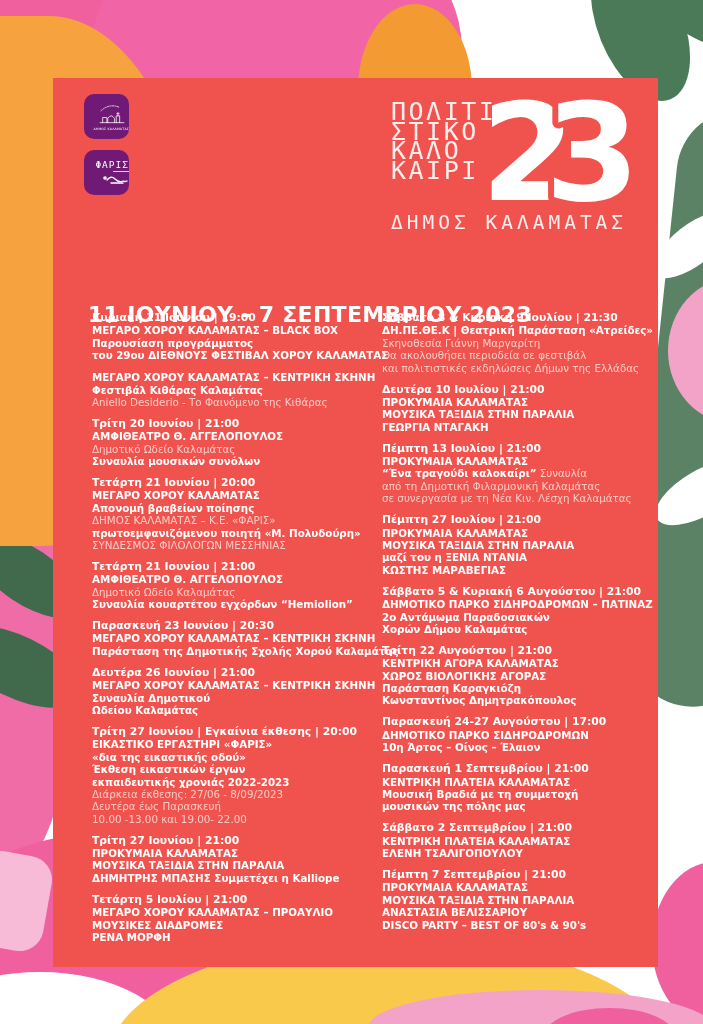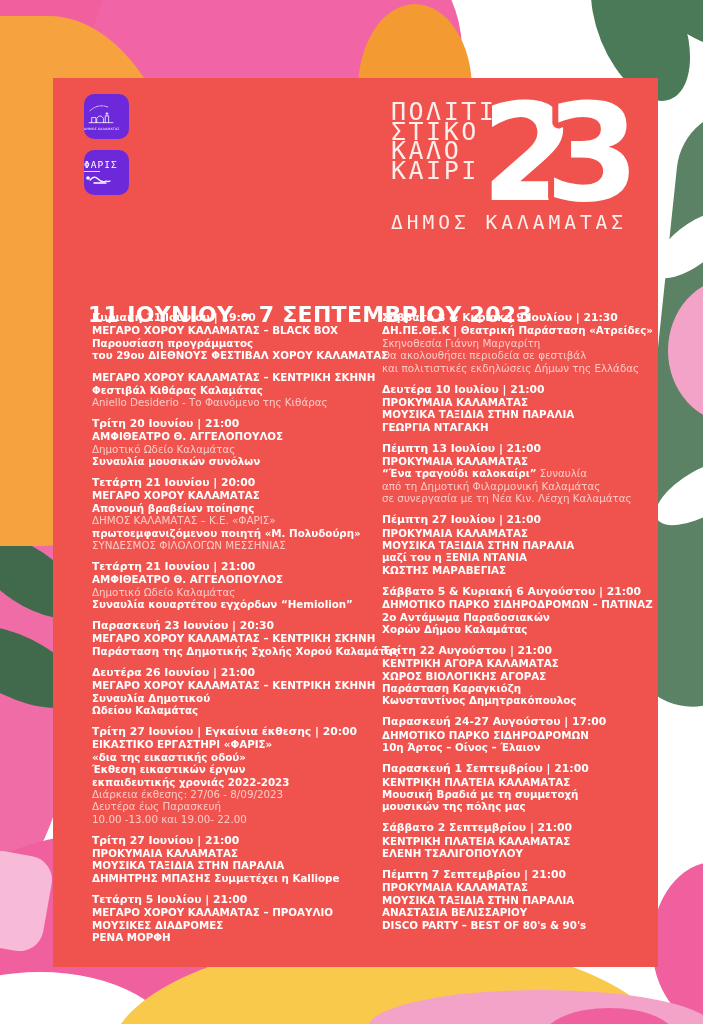--- a/index.html
+++ b/index.html
@@ -31,22 +31,22 @@
   #s-pink-hot-bottom{left:542px;top:1008px;width:135px;height:62px;background:#F0609F;border-radius:50%;z-index:6;}
   #s-pink-right-bottom{left:652px;top:862px;width:125px;height:165px;background:#F0609F;border-radius:50%;z-index:2;}
 
   
   .card{
     position:absolute;left:53px;top:78px;width:605px;height:889px;
     background:#F0534E;z-index:10;
   }
   .logo{
     position:absolute;left:31px;width:45px;height:45px;border-radius:10px;
-    background:#6d28d9;color:#fff;display:flex;flex-direction:column;
-    align-items:flex-start;justify-content:center;overflow:hidden;
+    background:#701a75;color:#fff;display:flex;flex-direction:column;
+    align-items:flex-end;justify-content:center;overflow:hidden;
   }
   #logo-dimos{top:16px;}
   #logo-faris{top:72px;}
   .logo-caption{font-size:3.2px;letter-spacing:.2px;line-height:4px;color:#fff;white-space:nowrap;}
   .faris-word{font-family:"DejaVu Sans Mono",monospace;font-size:9.5px;letter-spacing:1px;line-height:10px;}
   .faris-lines{width:16px;border-top:.5px solid rgba(255,255,255,.8);margin:1px 0;}
 
   .title-block{position:absolute;left:338px;top:24px;color:rgba(255,247,244,.95);}
   .title-line{
     font-family:"DejaVu Sans Mono",monospace;

